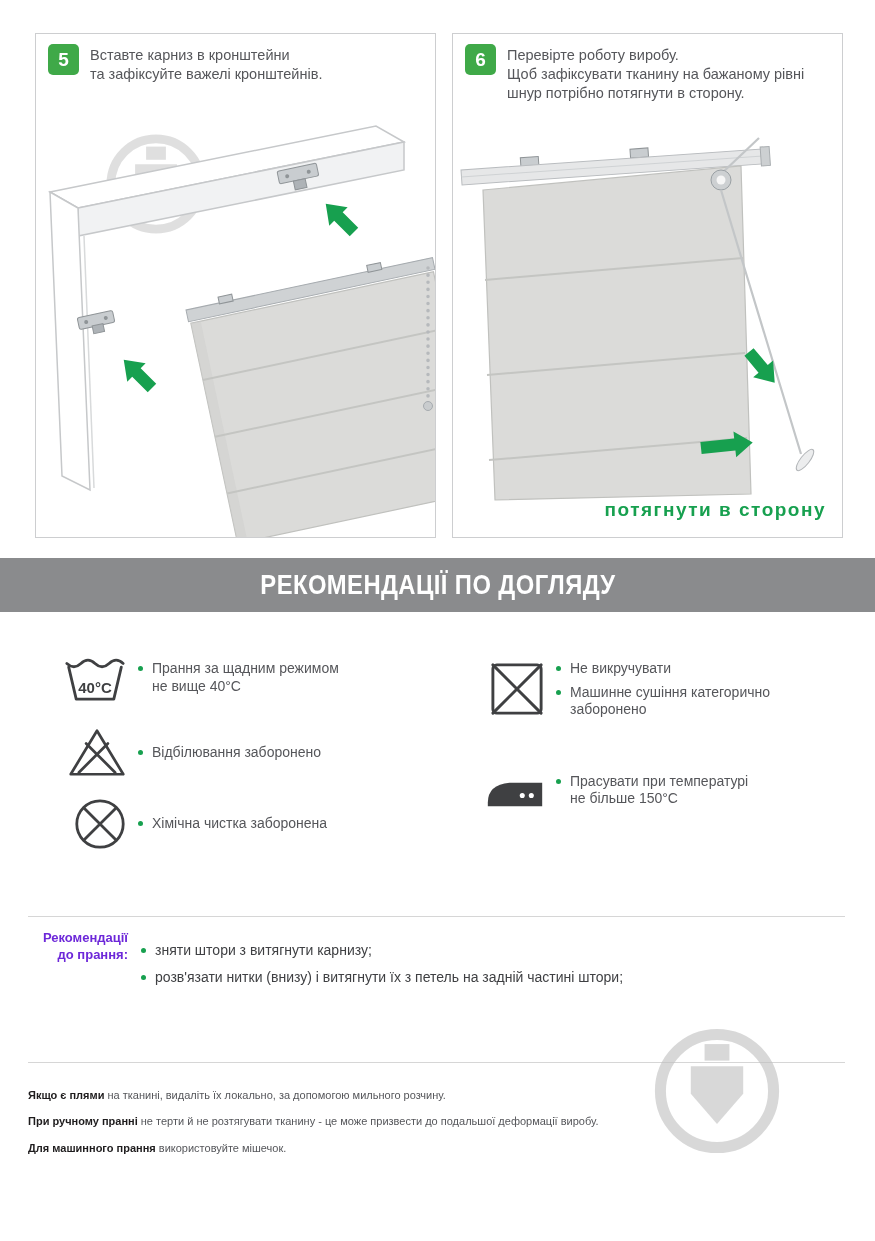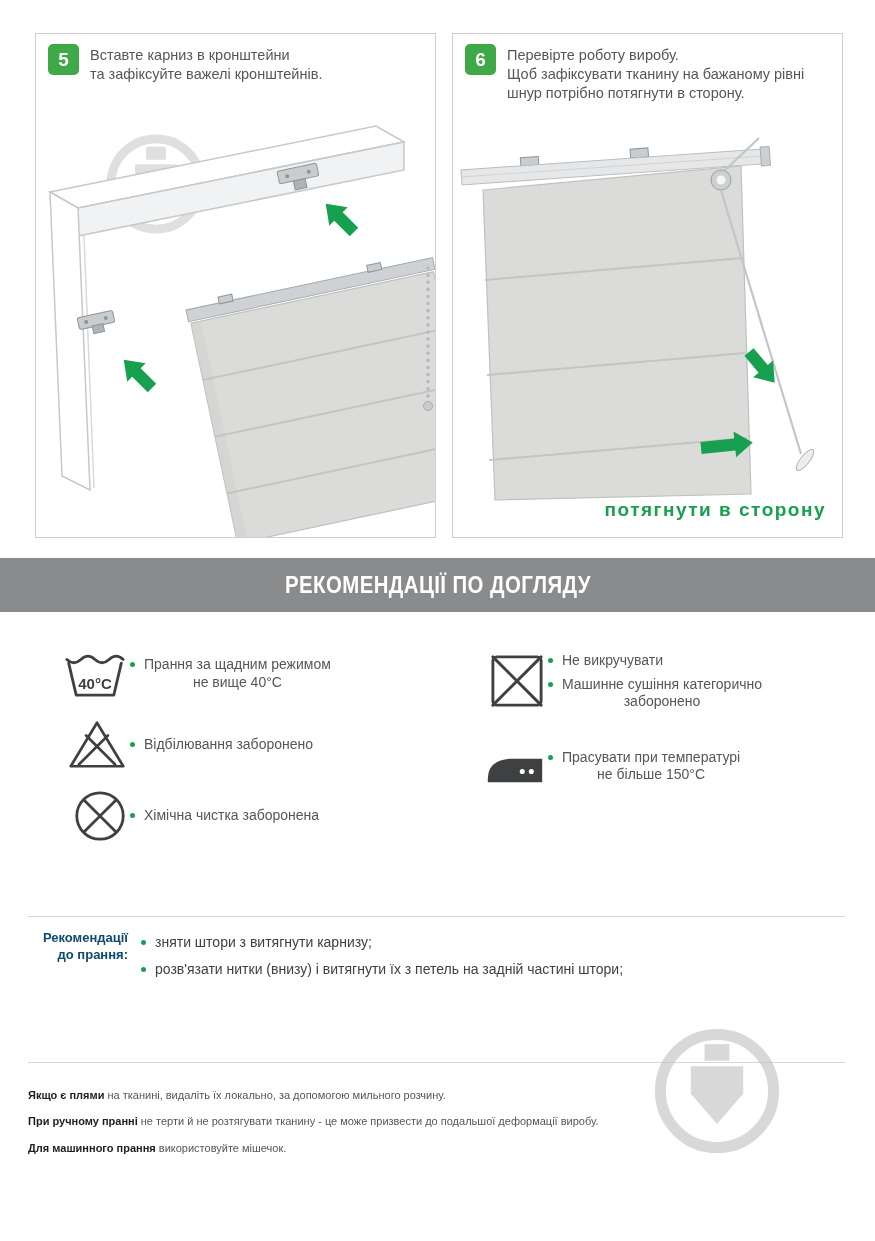--- a/index.html
+++ b/index.html
@@ -38,50 +38,50 @@
   .wm{position:absolute;color:#c6c6c6;opacity:.55;}
   .wm svg{width:100%;height:100%;}
   .wm1{left:65px;top:95px;width:110px;height:110px;z-index:0;}
   .wm2{left:648px;top:1022px;width:138px;height:138px;color:#bfbfbf;opacity:.6;z-index:1;}
 
   
   .banner{
     position:absolute;left:0;top:558px;width:875px;height:54px;background:var(--banner);
     display:flex;align-items:center;justify-content:center;
   }
-  .banner h2{margin:4px;color:#fff;font-size:24px;font-weight:bold;letter-spacing:.5px;}
+  .banner h2{margin:4px;color:#fff;font-size:28px;font-weight:bold;letter-spacing:.5px;}
   .banner h2 span{display:inline-block;transform:scaleX(.85);}
 
   
   .care-col{position:absolute;display:flex;flex-direction:column;}
   .care-col.left{left:38px;top:648px;width:400px;}
   .care-col.right{left:464px;top:648px;width:384px;}
   .care-row{display:flex;align-items:center;margin-bottom:20px;}
   .care-col.right .care-row{margin-bottom:30px;}
   .care-icon-cell{flex:0 0 88px;width:88px;display:flex;justify-content:flex-end;align-items:center;}
   .care-col.right .care-icon-cell{flex:0 0 80px;width:80px;}
   .st{fill:none;stroke:#3f4042;stroke-width:3;stroke-linejoin:round;stroke-linecap:round;}
   .icon-text{font-family:"Liberation Sans",sans-serif;font-size:16px;font-weight:bold;fill:#3f4042;}
 
-  .bullets{list-style:none;margin:4px;padding:0;display:flex;flex-direction:column;gap:6px;text-align:center;}
+  .bullets{list-style:none;margin:12px;padding:0;display:flex;flex-direction:column;gap:6px;}
   .bullet{display:flex;align-items:flex-start;}
   .dot{width:5px;height:5px;border-radius:50%;background:var(--accent);margin:6px 9px 0 0;flex:0 0 5px;}
   .btext{font-size:14px;color:#55565a;line-height:1.25;}
   .pre{white-space:pre-line;}
 
   
   .divider{position:absolute;left:28px;width:817px;height:1px;background:#d6d6d6;}
   #hr1{top:916px;}
   #hr2{top:1062px;}
 
   
   .washing{position:absolute;left:28px;top:930px;width:817px;display:flex;z-index:2;}
   .wash-label{
     flex:0 0 100px;width:100px;text-align:right;font-weight:bold;font-size:13px;
-    color:#0c4a6e;line-height:1.3;white-space:pre-line;
+    color:#6d28d9;line-height:1.3;white-space:pre-line;
   }
   .wash-list{margin-left:13px;display:flex;flex-direction:column;gap:9px;flex:1;}
   .wash-list .btext{color:#3f4043;}
 
   
   .notes{position:absolute;left:28px;top:1088px;width:745px;z-index:2;}
   .note{margin:0 0 12px;font-size:11px;color:#55565a;line-height:1.3;}
   .note strong{color:#1e1c1d;}
 
   

